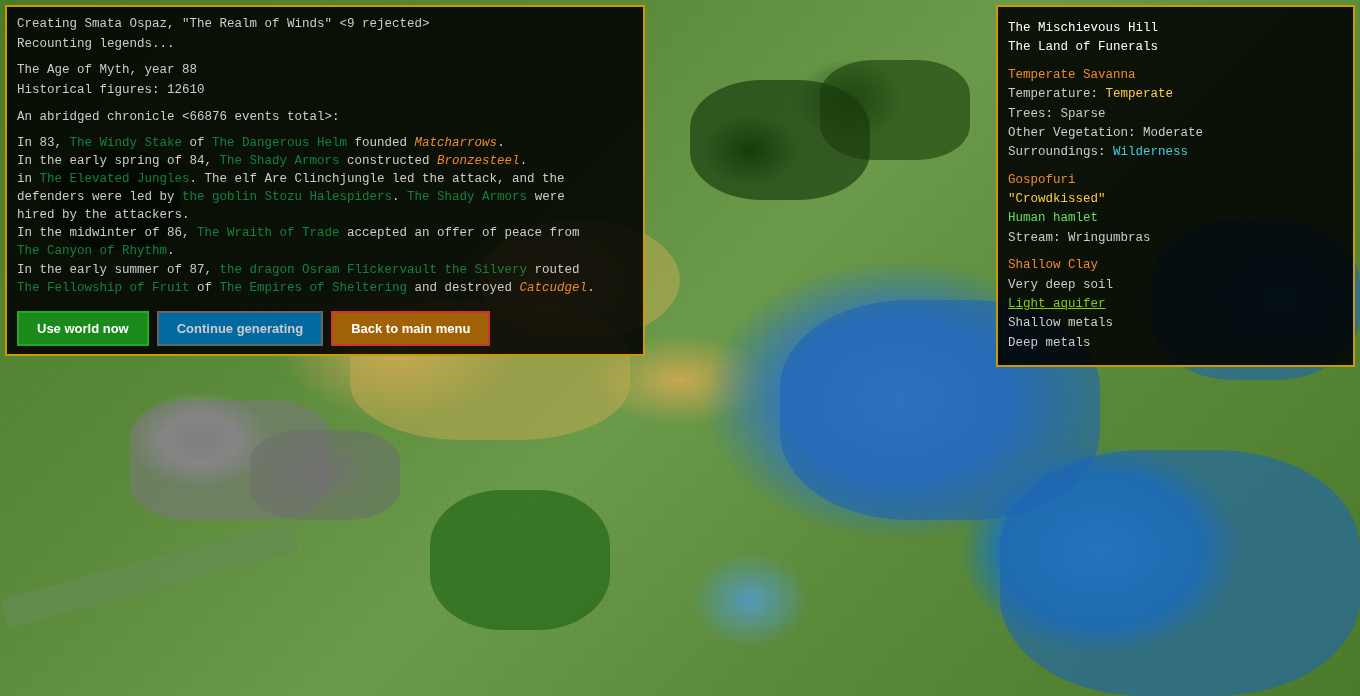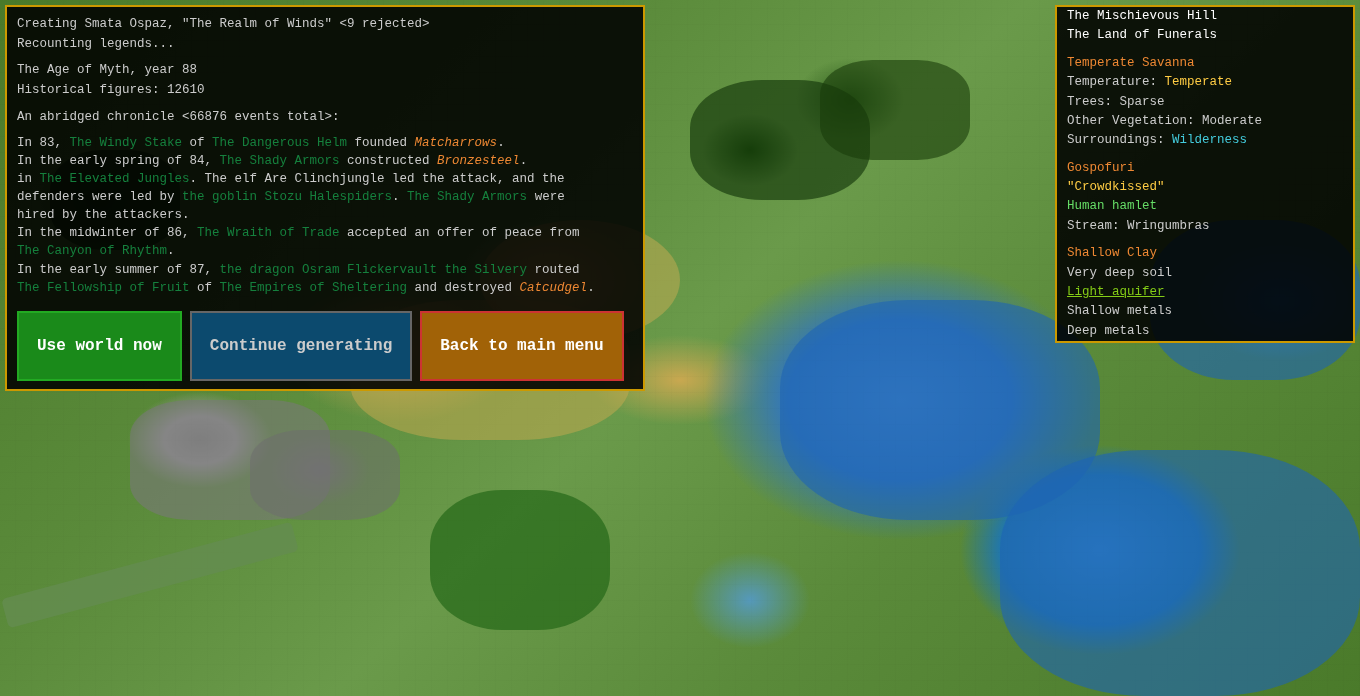--- a/index.html
+++ b/index.html
@@ -81,56 +81,56 @@
     }
 
     
     #buttons-row {
       display: flex;
       gap: 8px;
       margin-top: 14px;
     }
 
     .btn {
-      padding: 24px 18px;
-      font-family: Liberation Mono, monospace;
-      font-size: 16px;
+      padding: 8px 18px;
+      font-family: Liberation Sans, sans-serif;
+      font-size: 13px;
       font-weight: bold;
       border: none;
       cursor: pointer;
       color: #ffffff;
     }
 
     .btn-use-world {
       background: #1a8a1a;
       border: 2px solid #22aa22;
       color: #ffffff;
     }
 
     .btn-continue {
-      background: #0c4a6e;
+      background: #0369a1;
       border: 2px solid #666666;
       color: #cccccc;
     }
 
     .btn-back {
       background: #a16207;
       border: 2px solid #cc3333;
       color: #ffffff;
     }
 
     
     #info-panel {
       position: absolute;
       top: 5px;
       right: 5px;
-      width: 300px;
+      width: 359px;
       background: rgba(0, 0, 0, 0.88);
       border: 2px solid #cc9900;
-      padding: 0 10px;
+      padding: 12px 10px;
       color: #d0d0d0;
       line-height: 1.55;
       font-size: 12.5px;
     }
 
     .info-heading { color: #ffffff; }
     .info-label { color: #cccccc; }
     .info-value-yellow { color: #ffcc44; }
     .info-value-cyan { color: #44ccdd; }
     .info-value-green { color: #66dd66; }

